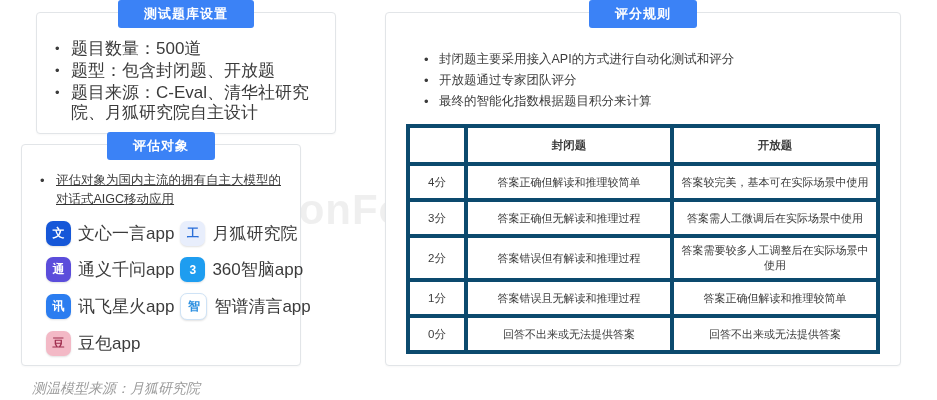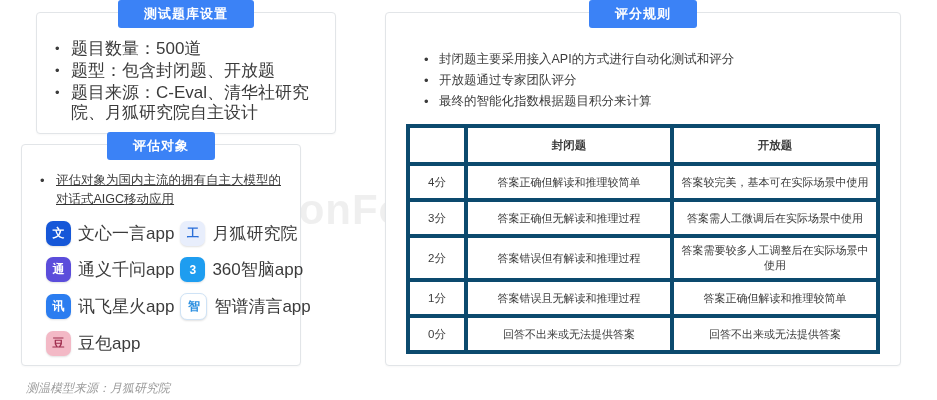--- a/index.html
+++ b/index.html
@@ -226,23 +226,23 @@
   table.score-table col.c2 { width: 206px; }
   table.score-table col.c3 { width: 206px; }
   table.score-table td.score-cell {
     font-size: 11.5px;
   }
   table.score-table tr { height: 36px; }
 
   
   .footnote {
     position: absolute;
-    left: 26px;
+    left: 32px;
     top: 380px;
-    font-size: 12px;
+    font-size: 14px;
     color: #9b9b9b;
     font-style: italic;
   }
 </style>
 </head>
 <body>
 
 <div class="page">
 
   <div class="watermark">

